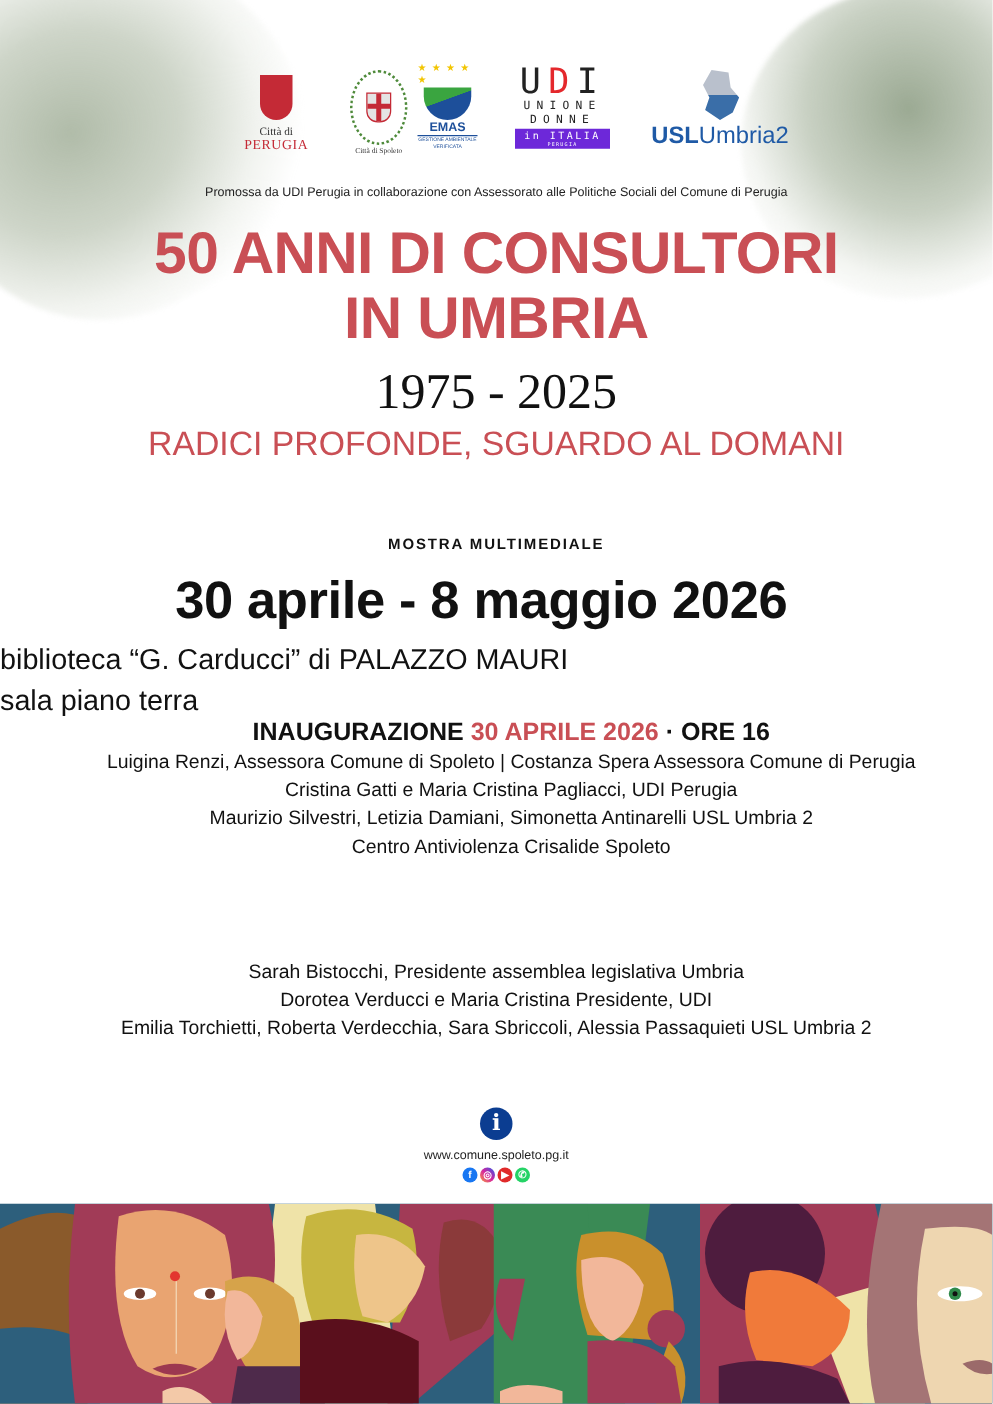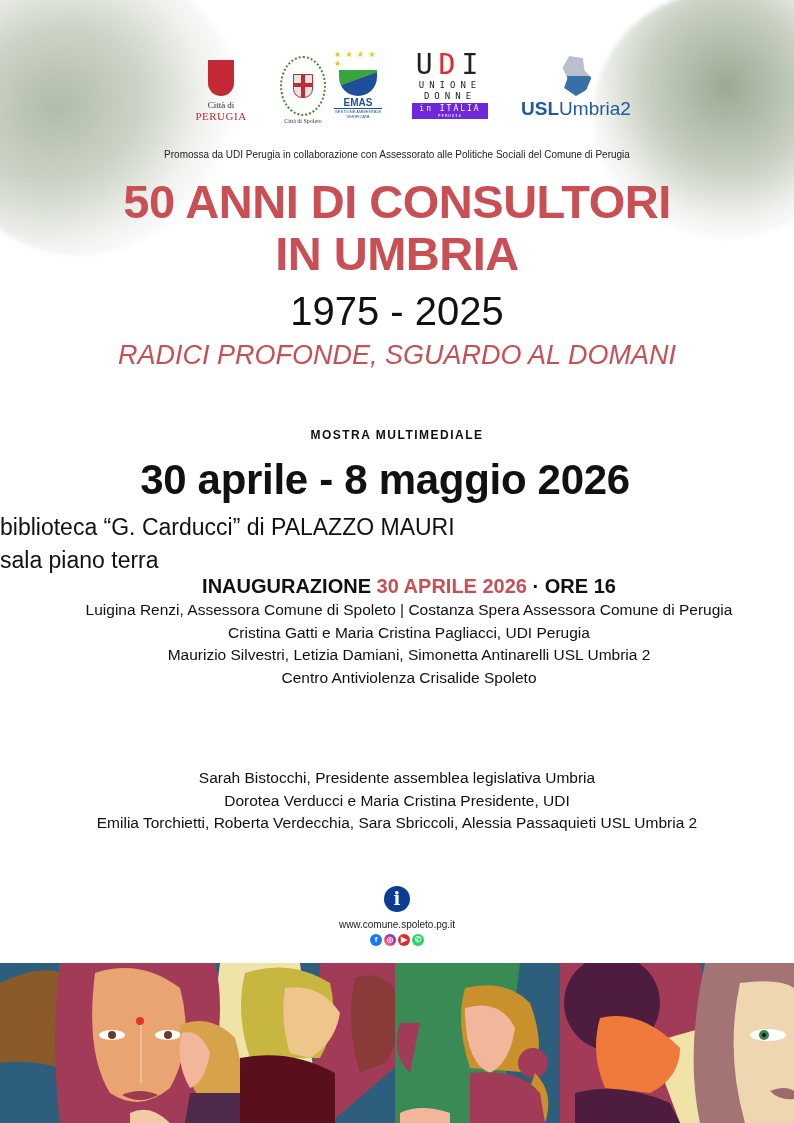--- a/index.html
+++ b/index.html
@@ -36,22 +36,22 @@
   .udi-italia small { display: block; font-size: 4px; letter-spacing: 1px; }
 
   .logo-usl { left: 514px; width: 124px; }
   .usl-map { width: 34px; height: 40px; margin-top: 6px; background: linear-gradient(180deg, #b9c0cc 0%, #b9c0cc 50%, #3a6ea8 51%, #3a6ea8 100%); clip-path: polygon(30% 0, 70% 5%, 75% 35%, 95% 55%, 80% 85%, 50% 100%, 15% 80%, 25% 55%, 10% 30%); }
   .usl-text { font-size: 19px; color: #1f5aa6; margin-top: 2px; white-space: nowrap; }
   .usl-text b { font-weight: bold; }
 
   .promo { position: absolute; top: 149px; left: 0; width: 794px; text-align: center; font-size: 10px; color: #222; }
 
   .title { position: absolute; top: 176px; left: 0; width: 794px; text-align: center; font-weight: bold; color: #c94f55; font-size: 47px; line-height: 52px; letter-spacing: -0.5px; }
-  .years { position: absolute; top: 289px; left: 0; width: 794px; text-align: center; font-size: 40px; color: #111; }
-  .tagline { position: absolute; top: 340px; left: 0; width: 794px; text-align: center; font-size: 27px; font-style: italic; color: #c94f55; }
+  .years { position: absolute; top: 289px; left: 0; width: 794px; text-align: center; font-size: 40px; color: #111; font-family: Liberation Serif, serif; }
+  .tagline { position: absolute; top: 340px; left: 0; width: 794px; text-align: center; font-size: 27px; color: #c94f55; }
 
   .mostra { position: absolute; top: 428px; left: 0; width: 794px; text-align: center; font-size: 12px; font-weight: bold; letter-spacing: 1.5px; color: #111; }
   .dates { position: absolute; top: 456px; left: 0; width: 770px; text-align: center; font-size: 42px; font-weight: bold; color: #111; letter-spacing: -0.3px; }
   .venue { position: absolute; top: 511px; left: 0; width: 779px; text-align: left; font-size: 23px; color: #111; line-height: 33px; }
 
   .section { position: absolute; left: 0; width: 794px; text-align: center; }
   .section-head { font-size: 20px; font-weight: bold; color: #111; line-height: 26px; }
   .section-head .accent { color: #c94f55; }
   .section-line { font-size: 15.5px; color: #111; line-height: 22.6px; white-space: nowrap; }
   .inaug { top: 573px; padding-left: 12px; }

